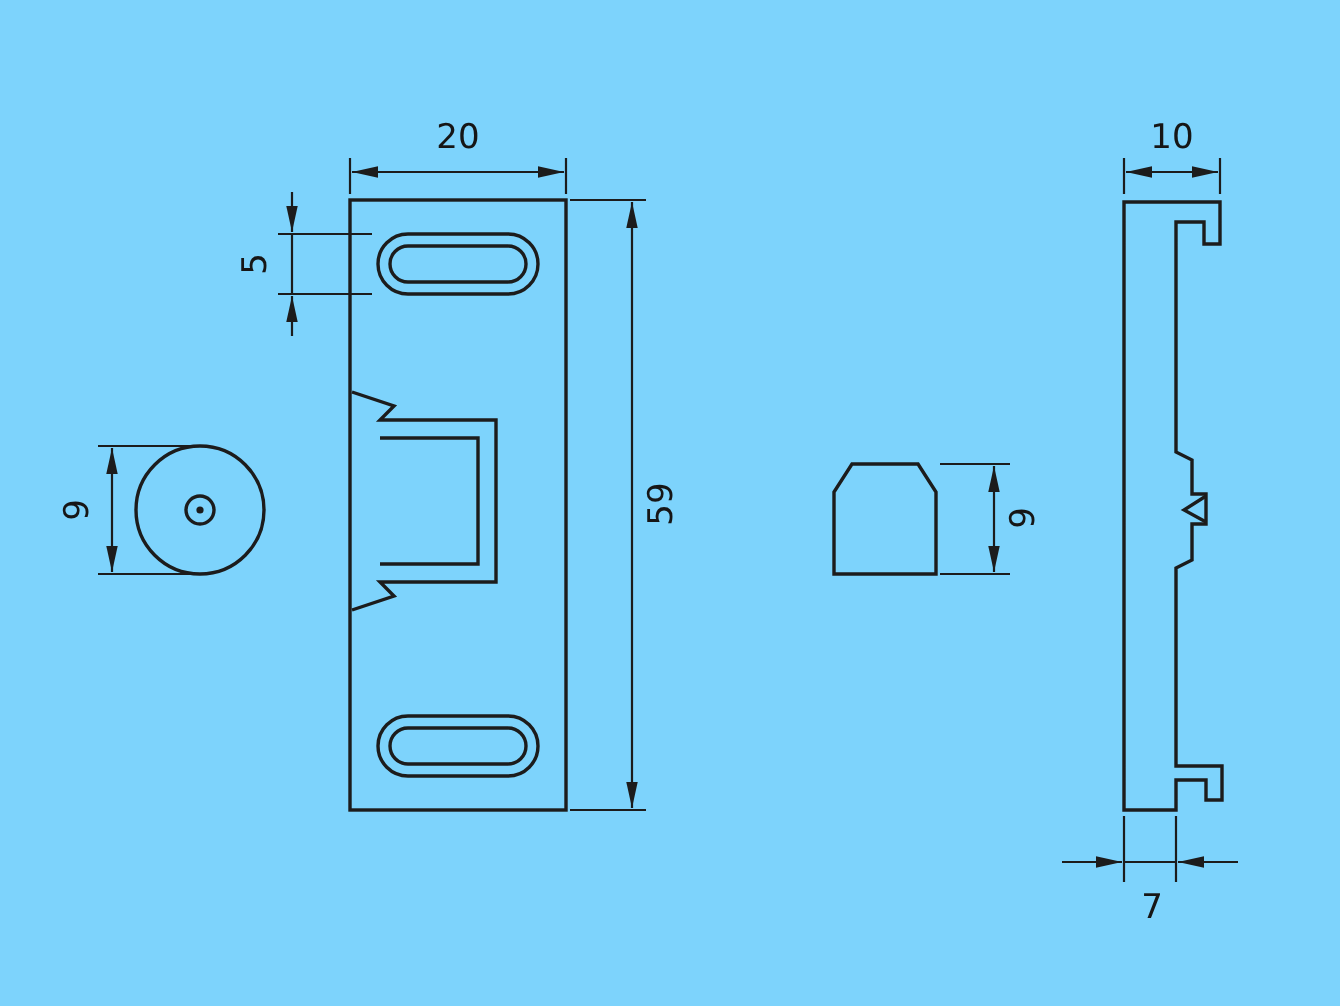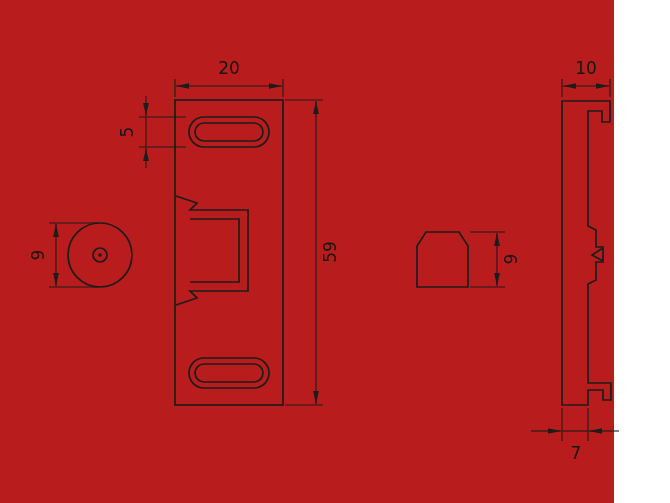--- a/index.html
+++ b/index.html
@@ -1,17 +1,17 @@
 <!DOCTYPE html>
 <html><head>
 <meta charset="utf-8">
 <style>
   html,body{margin:0;padding:0;background:#ffffff;}
   body{width:670px;height:503px;overflow:hidden;}
-  .page{width:614px;height:503px;background:#b91c1c;position:relative;}
+  .page{width:670px;height:503px;background:#7dd3fc;position:relative;}
   .part{fill:none;stroke:#1c1c1c;stroke-width:1.7;stroke-linejoin:miter;stroke-linecap:butt;}
   .dim{fill:none;stroke:#1c1c1c;stroke-width:1.1;}
   .lbl{font-family:"DejaVu Sans",sans-serif;font-size:17px;fill:#161616;text-anchor:middle;}
 </style>
 </head>
 <body>
 
 <div class="page">
 <svg width="670" height="503" viewBox="0 0 670 503" xmlns="http://www.w3.org/2000/svg">
 

